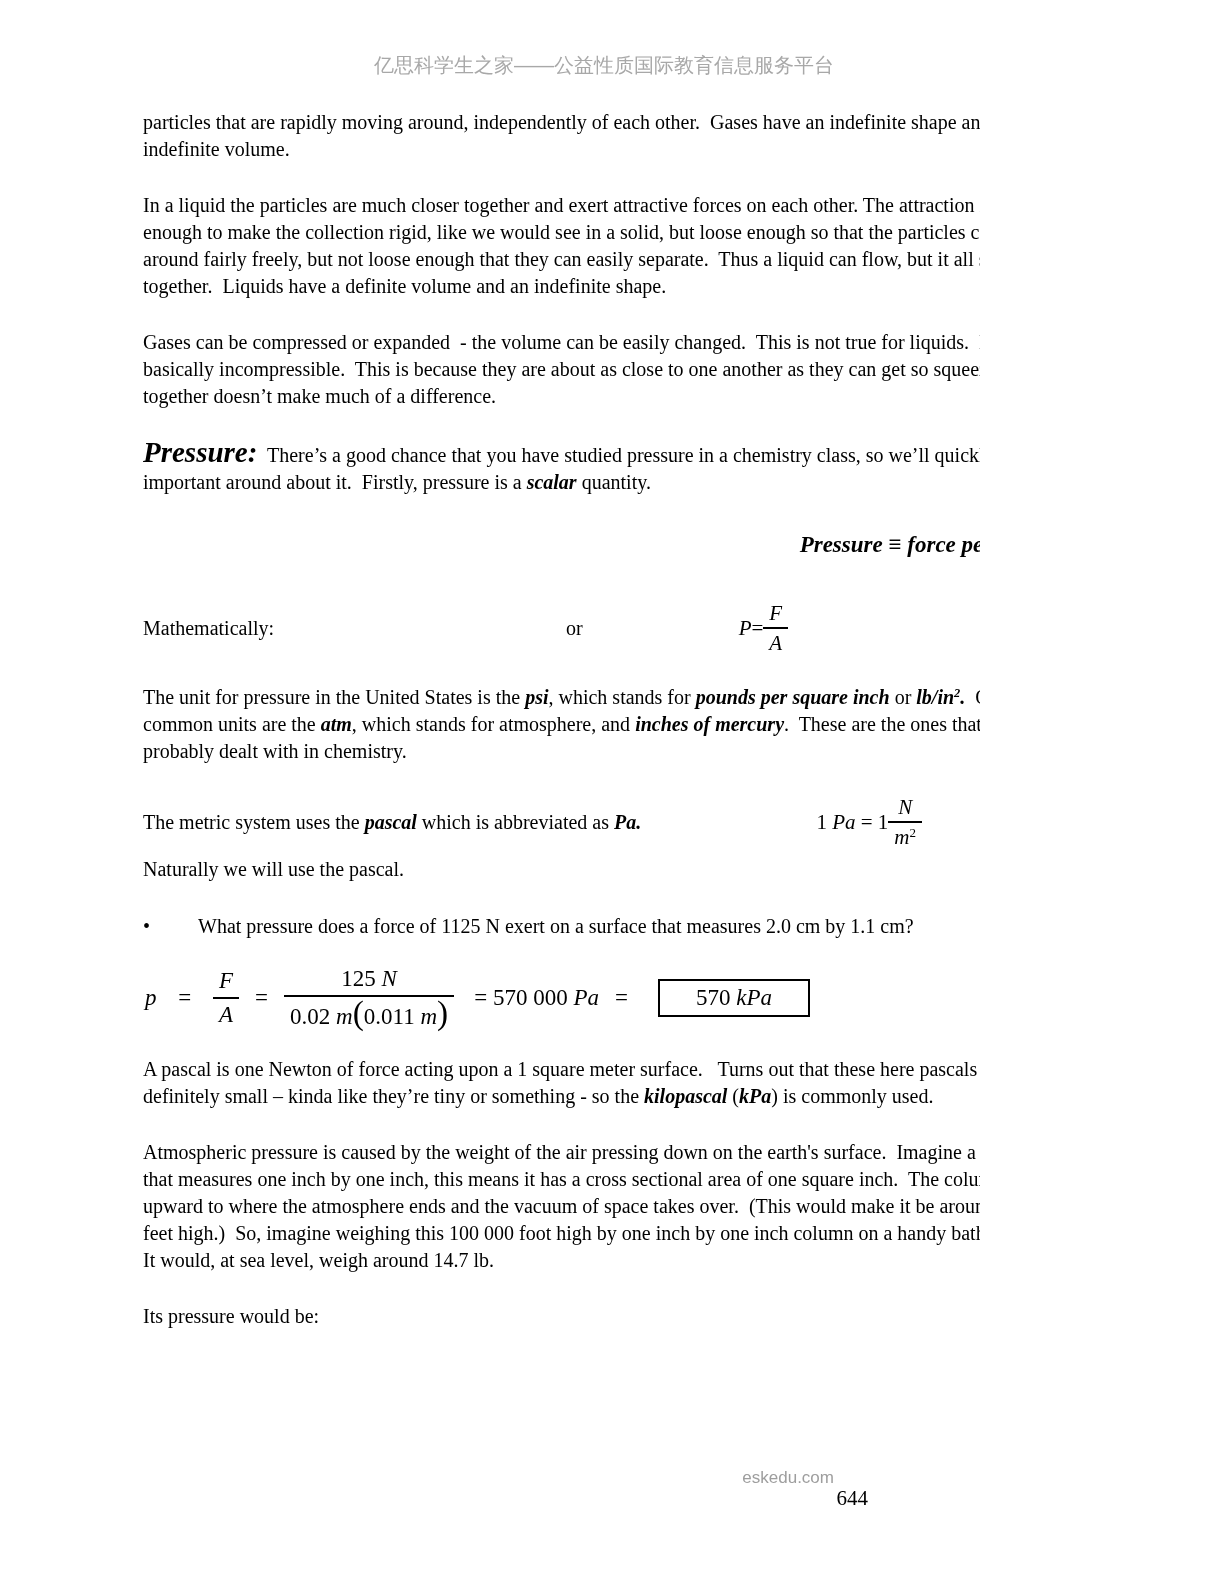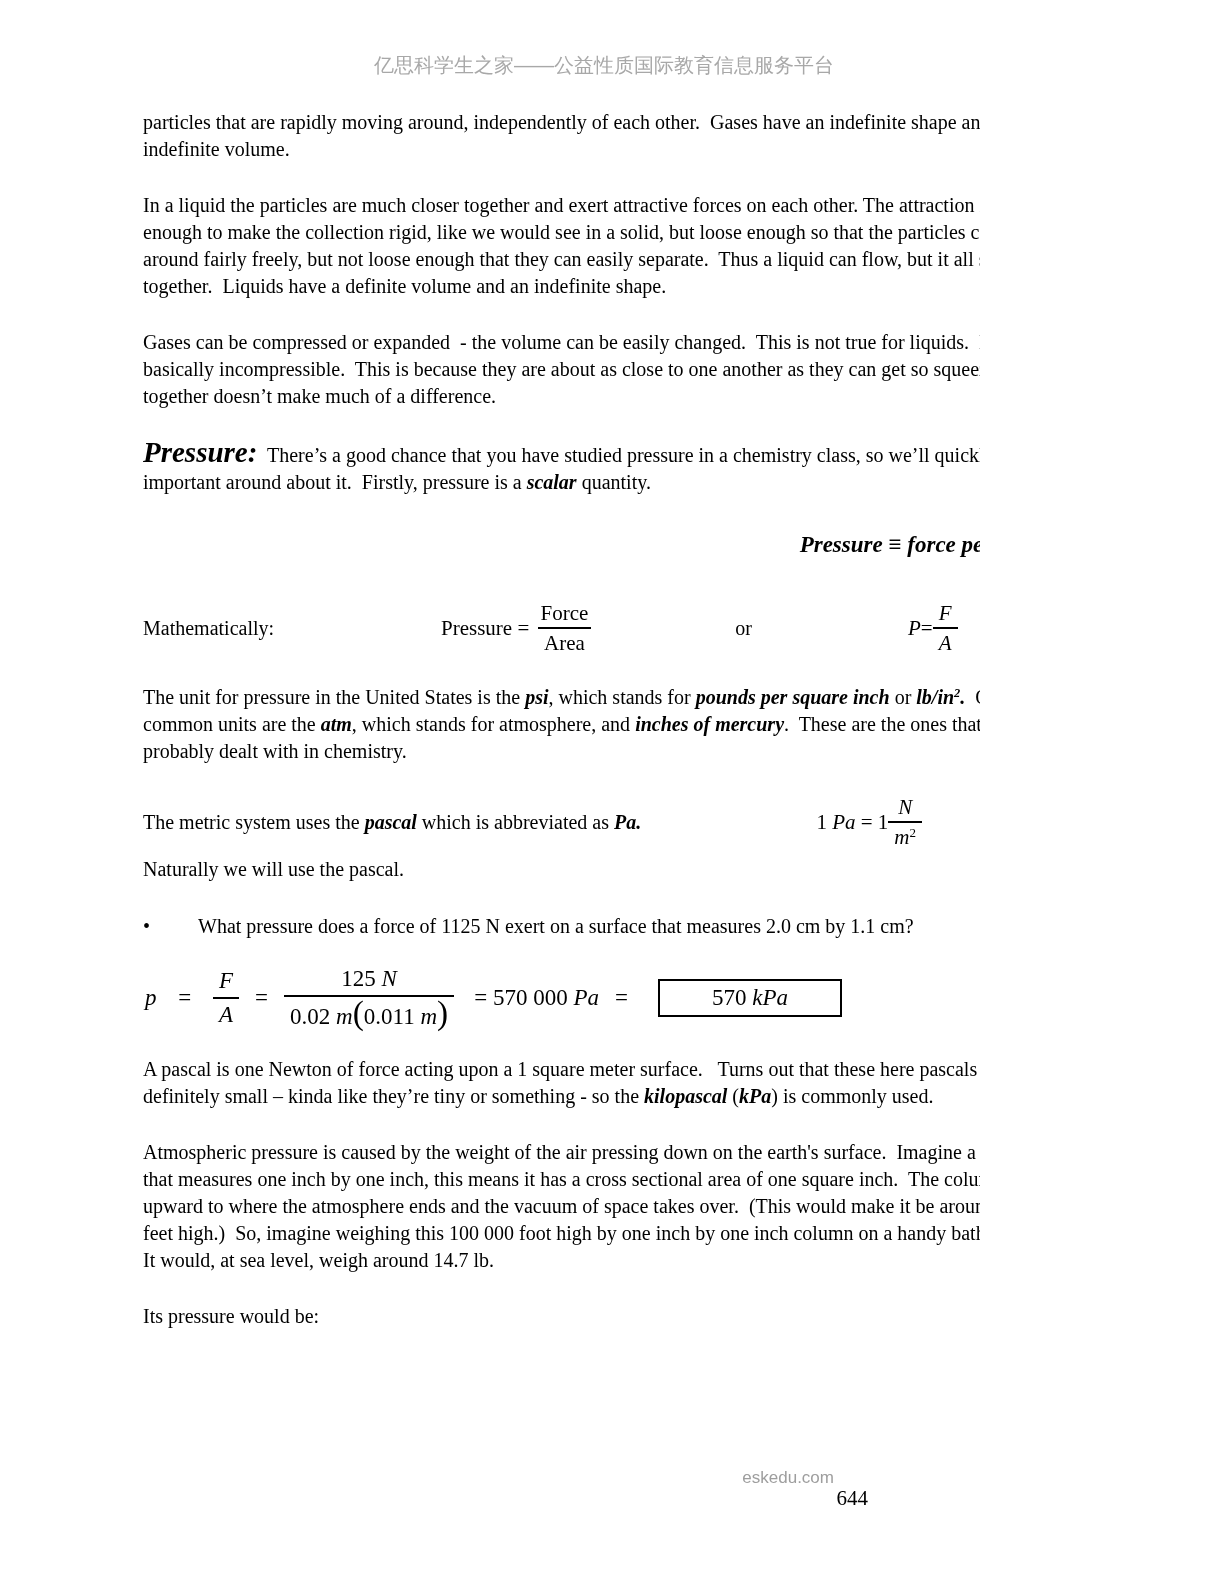--- a/index.html
+++ b/index.html
@@ -36,21 +36,21 @@
   .metric-row .sentence { line-height:27px; }
   .pa-eq { margin-left:auto; margin-right:168px; font-size:21px; }
   .naturally { margin-top:6px; }
   .bullet-row { display:flex; margin:30px 0 0 0; line-height:27px; }
   .bullet-marker { width:14px; }
   .bullet-text { margin-left:41px; white-space:pre-wrap; }
   .example-row { margin:24px 0 24px 2px; font-size:23px; gap:16px; }
   .example-row .frac .num, .example-row .frac .den { line-height:30px; }
   .bp { font-size:1.45em; line-height:0.9; font-style:normal; }
   .answer-box {
-    border:2px solid #000; padding:4px 52px; margin-left:14px;
+    border:2px solid #000; padding:4px 36px; margin-left:14px;
     display:inline-block;
   }
   .res { margin-left:4px; }
   .footer-site {
     position:absolute; top:1468px; right:146px;
     font-family:"Liberation Sans", sans-serif; font-size:17px; color:#9e9e9e;
   }
   .footer-page {
     position:absolute; top:1486px; right:112px;
     font-size:21px; color:#000;
@@ -70,27 +70,20 @@
     <p class="para">In a liquid the particles are much closer together and exert attractive forces on each other. The attraction isn't great enough to make the collection rigid, like we would see in a solid, but loose enough so that the particles can move around fairly freely, but not loose enough that they can easily separate.  Thus a liquid can flow, but it all stays together.  Liquids have a definite volume and an indefinite shape.</p>
 
     <p class="para">Gases can be compressed or expanded  - the volume can be easily changed.  This is not true for liquids.  Liquids are basically incompressible.  This is because they are about as close to one another as they can get so squeezing them together doesn’t make much of a difference.</p>
 
     <p class="para"><span class="section-heading">Pressure:</span><span>  There’s a good chance that you have studied pressure in a chemistry class, so we’ll quickly review the important around about it.  Firstly, pressure is a </span><span class="bi">scalar</span><span> quantity.</span></p>
 
     <div class="definition">Pressure ≡  force per unit area.</div>
 
     <div class="eqrow math-row">
       <span class="math-label">Mathematically:</span>
-      <span class="eqrow">
-        <span>Pressure = </span>
-        <span class="frac">
-          <span class="num">Force</span>
-          <span class="den">Area</span>
-        </span>
-      </span>
       <span class="or">or</span>
       <span class="eqrow peq">
         <span class="mi">P</span>
         <span>=</span>
         <span class="frac">
           <span class="num mi">F</span>
           <span class="den mi">A</span>
         </span>
       </span>
     </div>

